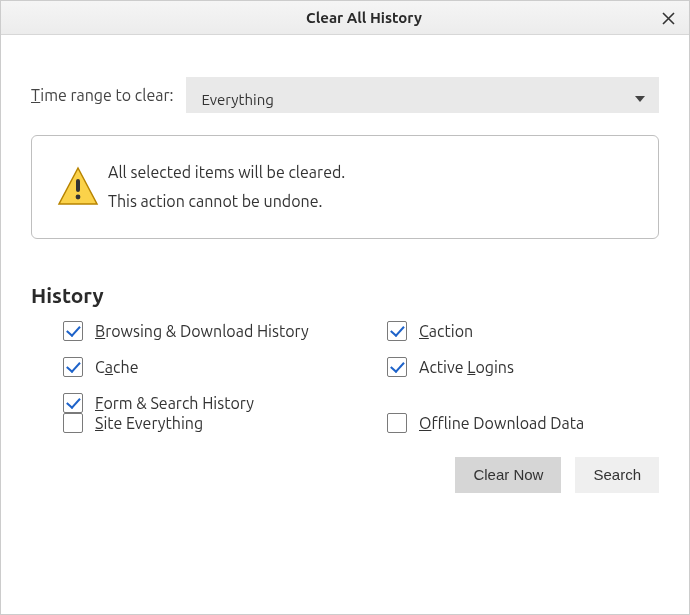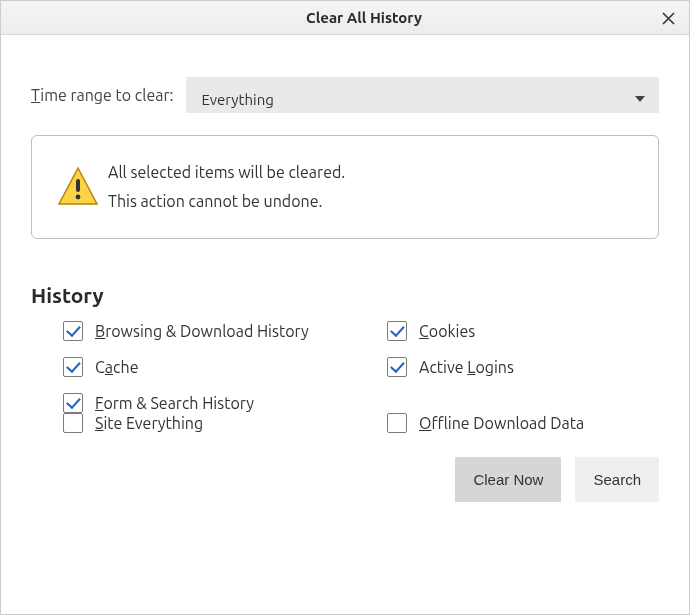--- a/index.html
+++ b/index.html
@@ -113,21 +113,21 @@
       color: #333;
     }
     .u-char { text-decoration: underline; }
     .buttons {
       display: flex;
       justify-content: flex-end;
       gap: 14px;
       margin-top: 24px;
     }
     .btn {
-      height: 45px;
+      height: 36px;
       padding: 0 18px;
       background: #efefef;
       border: none;
       font-size: 15px;
       color: #333;
       cursor: pointer;
     }
     .btn.primary { background: #d6d6d6; }
   </style>
 </head>
@@ -168,21 +168,21 @@
 
   <h2 class="section-heading">History</h2>
 
   <div class="checkgrid">
     <div class="check">
       <div class="checkbox checked"></div>
       <span class="check-label"><span></span><span class="u-char">B</span><span>rowsing &amp; Download History</span></span>
     </div>
     <div class="check">
       <div class="checkbox checked"></div>
-      <span class="check-label"><span></span><span class="u-char">C</span><span>ookies</span></span>
+      <span class="check-label"><span></span><span class="u-char">C</span><span>action</span></span>
     </div>
     <div class="check">
       <div class="checkbox checked"></div>
       <span class="check-label"><span>C</span><span class="u-char">a</span><span>che</span></span>
     </div>
     <div class="check">
       <div class="checkbox checked"></div>
       <span class="check-label"><span>Active </span><span class="u-char">L</span><span>ogins</span></span>
     </div>
     <div class="check">

